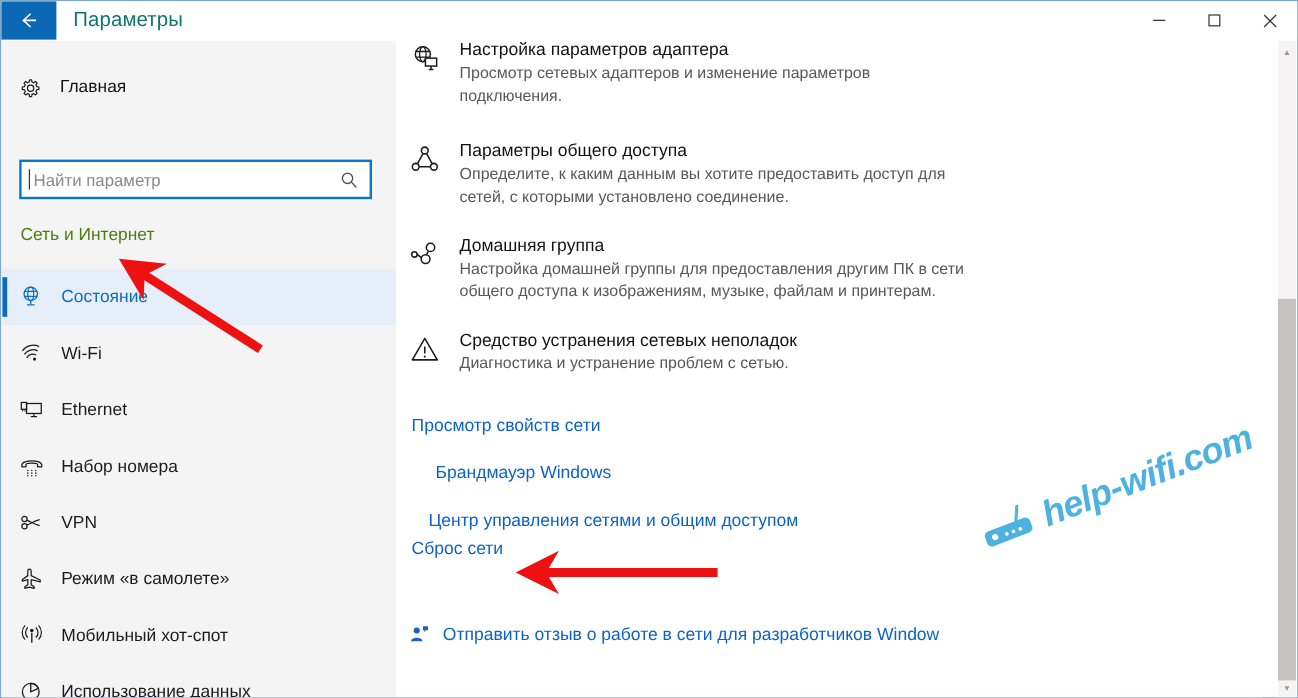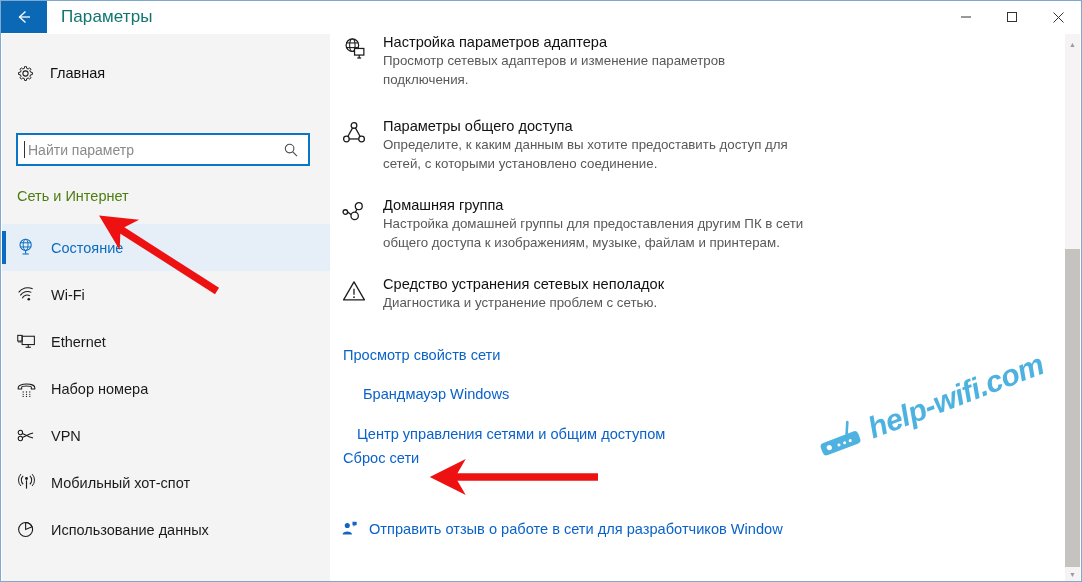--- a/index.html
+++ b/index.html
@@ -395,20 +395,28 @@
           <svg width="21" height="21" viewBox="0 0 24 24">
             <circle cx="5" cy="8.6" r="2.5" fill="none" stroke="#1b1b1b" stroke-width="1.2"></circle>
             <circle cx="5" cy="15.4" r="2.5" fill="none" stroke="#1b1b1b" stroke-width="1.2"></circle>
             <path d="M7.3 9.6 C12 11.6 14 13.4 19.5 14.8" fill="none" stroke="#1b1b1b" stroke-width="1.2"></path>
             <path d="M7.3 14.4 C12 12.4 14 10.6 19.5 9.2" fill="none" stroke="#1b1b1b" stroke-width="1.2"></path>
           </svg>
         </span>
         <span class="lbl">VPN</span>
       </div>
 
+      <div class="nav-item">
+        <span class="ic">
+          <svg width="21" height="21" viewBox="0 0 24 24">
+            <path d="M9.8 2.6 C11 2.6 11.4 3.4 11.4 4.6 L11.4 8.8 L20 13 L20 14.8 L11.4 12.6 L11.4 17.4 L14.2 19.4 L14.2 21 L9.8 19.8 L5.4 21 L5.4 19.4 L8.2 17.4 L8.2 12.6 L3 14 L3 12.4 L8.2 8.8 L8.2 4.6 C8.2 3.4 8.6 2.6 9.8 2.6 Z" fill="none" stroke="#1b1b1b" stroke-width="1.2" stroke-linejoin="round"></path>
+          </svg>
+        </span>
+        <span class="lbl">Режим «в самолете»</span>
+      </div>
 
       <div class="nav-item">
         <span class="ic">
           <svg width="21" height="21" viewBox="0 0 24 24">
             <line x1="12" y1="9.5" x2="12" y2="19" stroke="#1b1b1b" stroke-width="1.3"></line>
             <circle cx="12" cy="7.4" r="1.7" fill="#1b1b1b"></circle>
             <path d="M8.2 4.4 A6.5 6.5 0 0 0 8.2 14" fill="none" stroke="#1b1b1b" stroke-width="1.2"></path>
             <path d="M15.8 4.4 A6.5 6.5 0 0 1 15.8 14" fill="none" stroke="#1b1b1b" stroke-width="1.2"></path>
             <path d="M5.6 2.4 A9.8 9.8 0 0 0 5.6 16" fill="none" stroke="#1b1b1b" stroke-width="1.1"></path>
             <path d="M18.4 2.4 A9.8 9.8 0 0 1 18.4 16" fill="none" stroke="#1b1b1b" stroke-width="1.1"></path>

